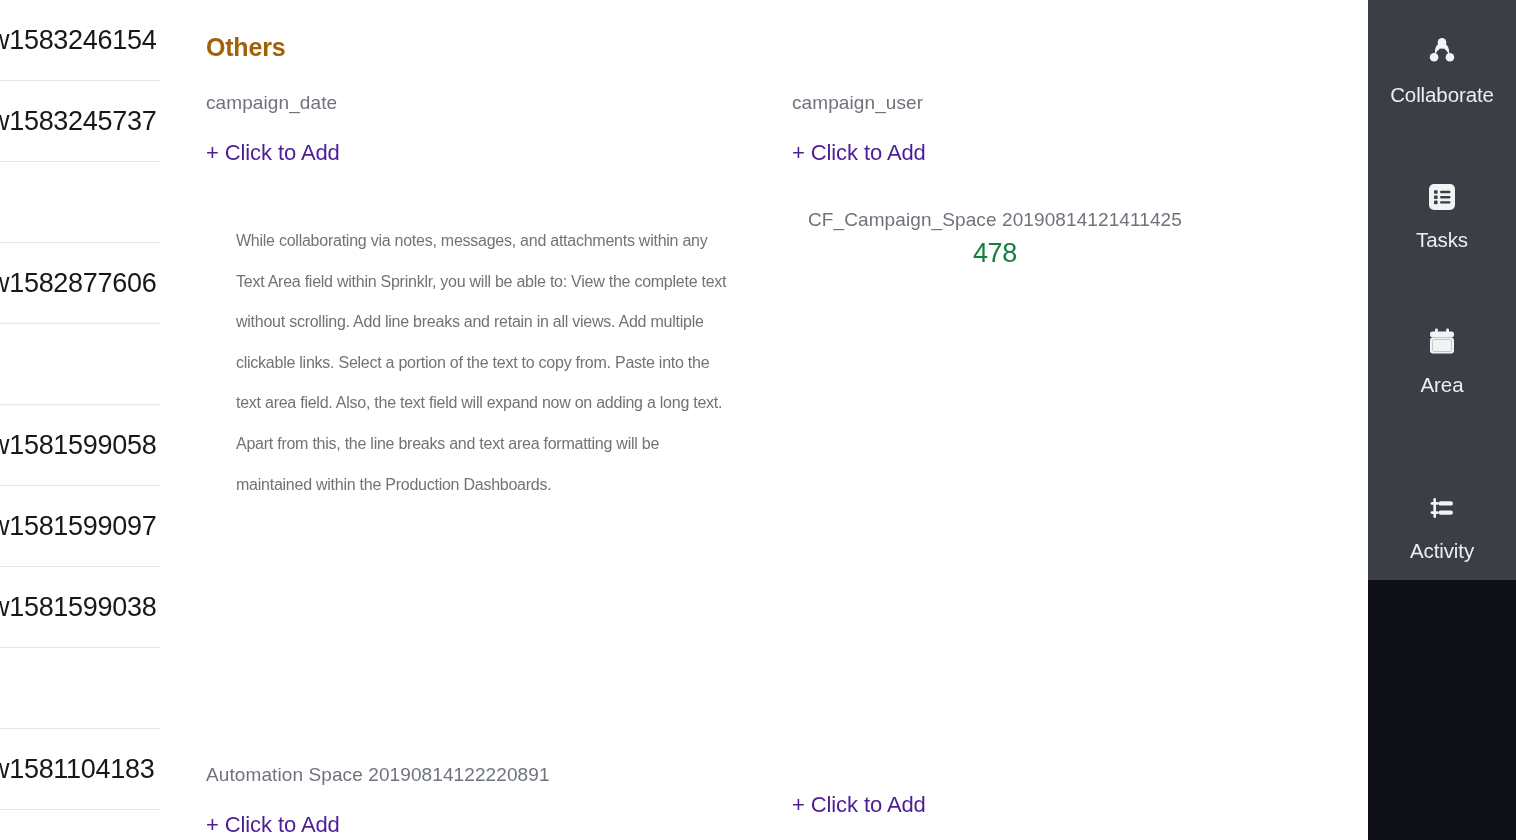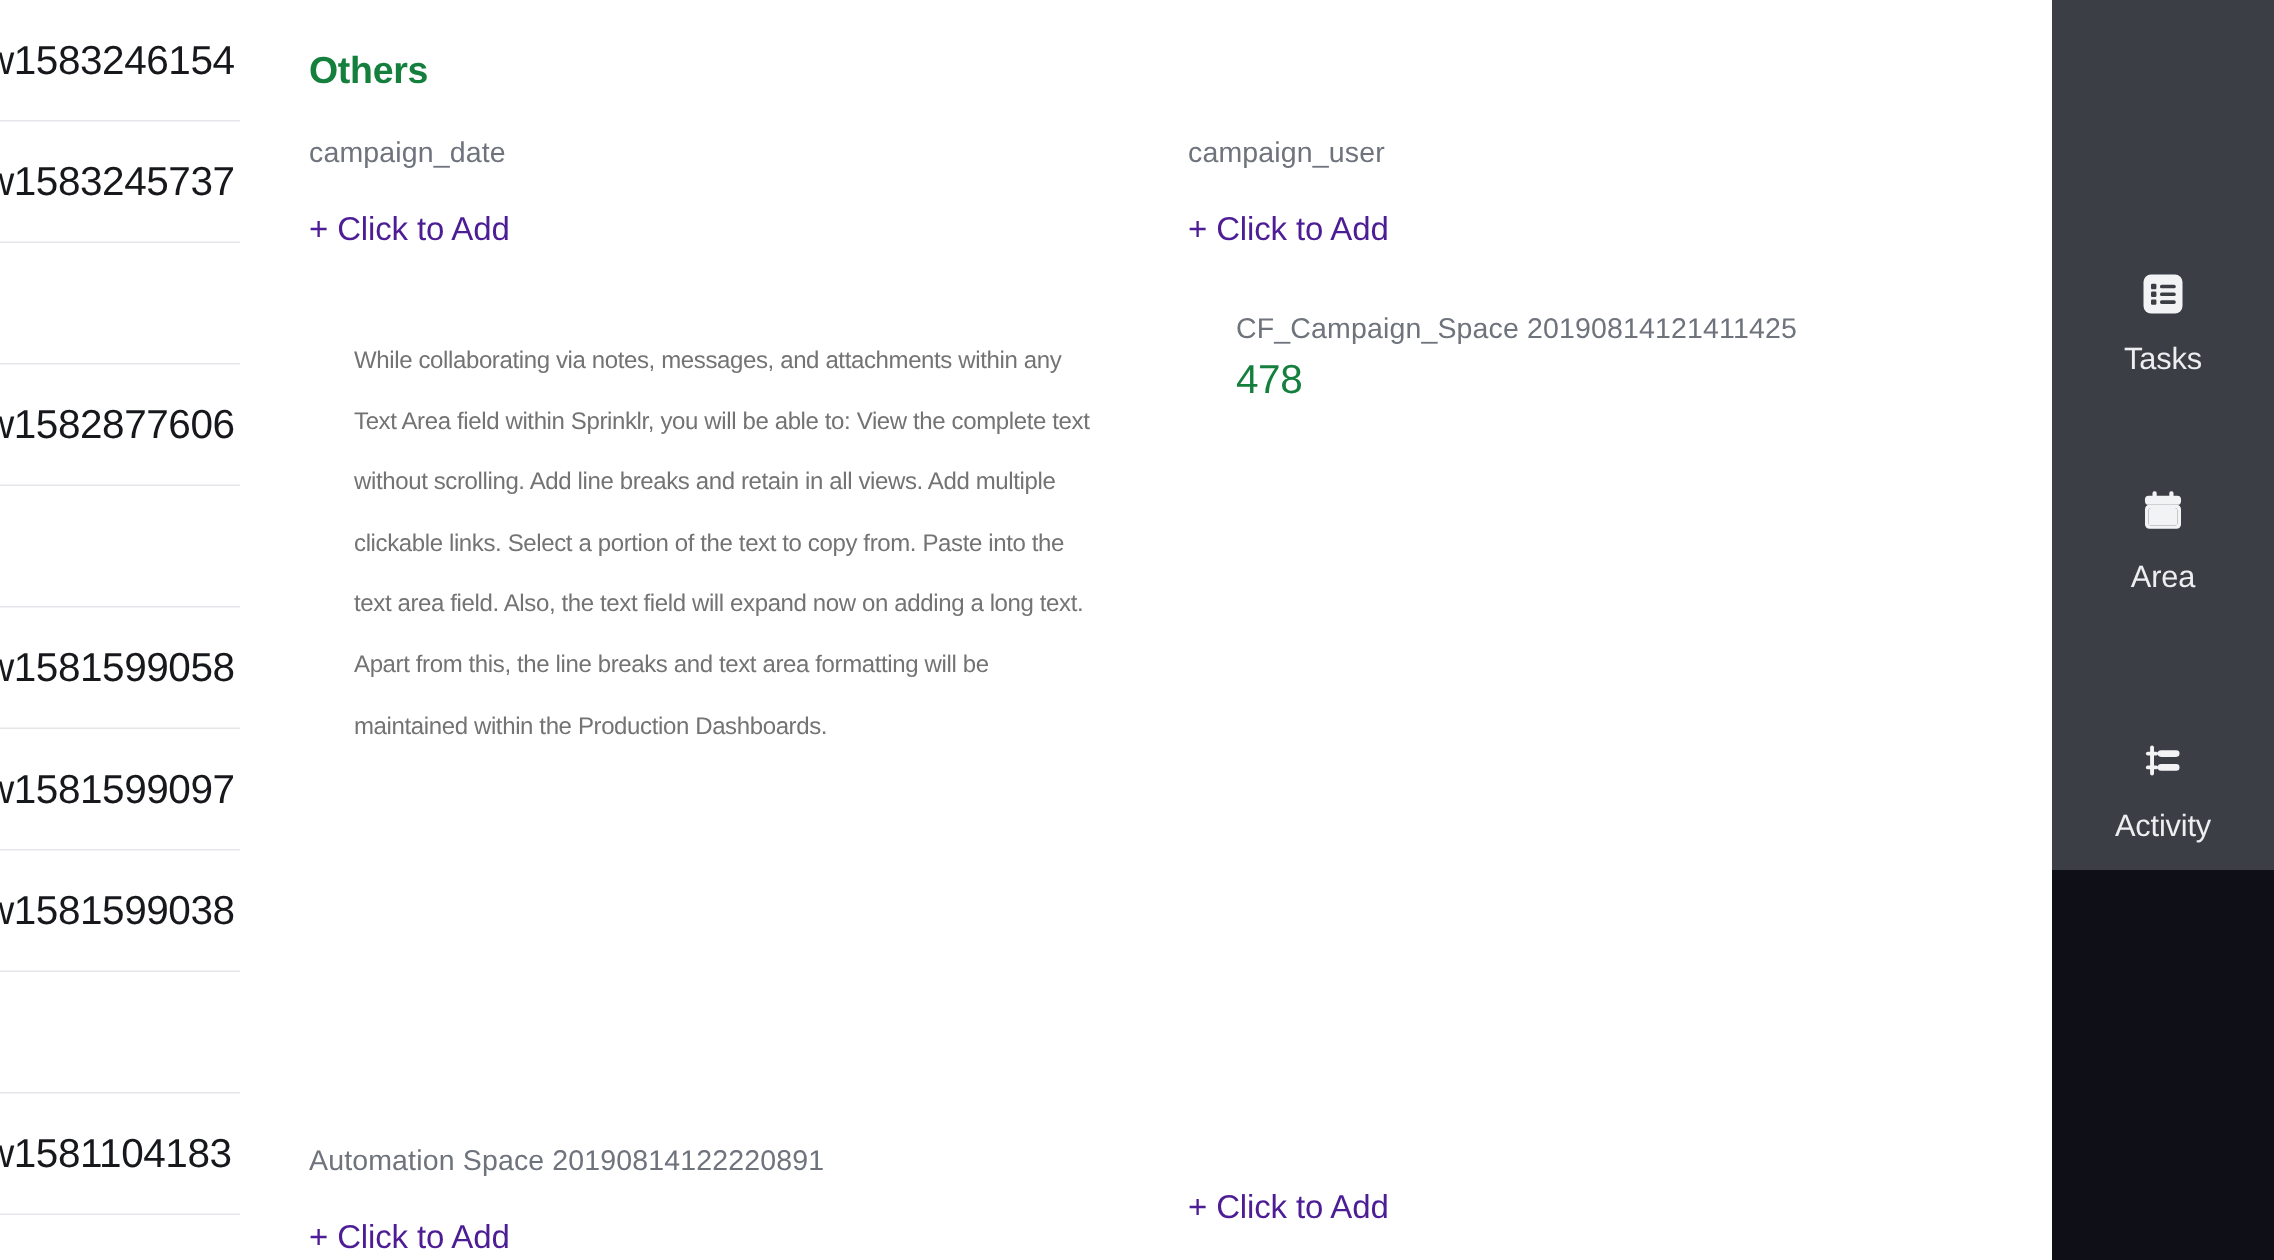--- a/index.html
+++ b/index.html
@@ -64,21 +64,21 @@
     background: #ffffff;
     z-index: 6;
     overflow: hidden;
   }
 
   .panel-title {
     position: absolute;
     left: 46px; top: 33px;
     font-size: 25px;
     font-weight: bold;
-    color: #15803d;
+    color: #a16207;
     letter-spacing: -0.2px;
   }
 
   .grid {
     position: absolute;
     left: 0; top: 92px;
     width: 1210px;
   }
 
   .field-label {
@@ -113,21 +113,21 @@
   .hl-cell .field-label { font-size: 19.5px; }
   .hl-text {
     font-size: 16px;
     color: #737373;
     line-height: 40.6px;
     letter-spacing: -0.25px;
     margin-top: 9px;
     margin-left: 32px;
   }
 
-  .r2col2 { position: absolute; left: 664px; top: 117px; }
+  .r2col2 { position: absolute; left: 648px; top: 117px; text-align: center; }
   .r2col2 .big-value {
     font-size: 27px;
     color: #15803d;
     letter-spacing: -0.3px;
     margin-top: 6px;
   }
 
   
   .r3 { position: absolute; left: 46px; top: 672px; }
   .r3.col2 { left: 632px; top: 675px; }
@@ -252,20 +252,33 @@
         <div class="field-empty">+ Click to Add</div>
       </div>
 
     </div>
   </div>
 
   <div class="rail-below"></div>
 
   <div class="rail" style="background: rgb(59, 62, 69);">
 
+    <div class="rail-item ri0">
+      <span class="rail-icon">
+        <svg width="42" height="42" viewBox="0 0 42 42">
+          <path d="M21 13.5a5.6 5.6 0 0 1 4.9 2.9 10.6 10.6 0 0 1-9.8 0A5.6 5.6 0 0 1 21 13.5z" fill="#f2f3f5"></path>
+          <path d="M13.9 20.6a10.6 10.6 0 0 1 3.8-8.1 5.6 5.6 0 0 1 .9 5.6 10.6 10.6 0 0 0-4.6 5.6 10.5 10.5 0 0 1-.1-3.1z" fill="#f2f3f5"></path>
+          <path d="M28.1 20.6a10.5 10.5 0 0 1-.1 3.1 10.6 10.6 0 0 0-4.6-5.6 5.6 5.6 0 0 1 .9-5.6 10.6 10.6 0 0 1 3.8 8.1z" fill="#f2f3f5"></path>
+          <circle cx="21" cy="11.2" r="4.3" fill="#f2f3f5"></circle>
+          <circle cx="13.1" cy="26.3" r="4.3" fill="#f2f3f5"></circle>
+          <circle cx="28.9" cy="26.3" r="4.3" fill="#f2f3f5"></circle>
+        </svg>
+      </span>
+      <span class="rail-label">Collaborate</span>
+    </div>
 
     <div class="rail-item ri1">
       <span class="rail-icon">
         <svg width="40" height="40" viewBox="0 0 40 40">
           <rect x="7" y="7" width="26" height="26" rx="5" fill="#f2f3f5"></rect>
           <rect x="12" y="13.2" width="3.6" height="3.6" rx="0.8" fill="#3b3e45"></rect>
           <rect x="18" y="13.8" width="10.5" height="2.4" rx="1.1" fill="#3b3e45"></rect>
           <rect x="12" y="18.4" width="3.6" height="3.6" rx="0.8" fill="#3b3e45"></rect>
           <rect x="18" y="19" width="10.5" height="2.4" rx="1.1" fill="#3b3e45"></rect>
           <rect x="12" y="23.6" width="3.6" height="3.6" rx="0.8" fill="#3b3e45"></rect>

